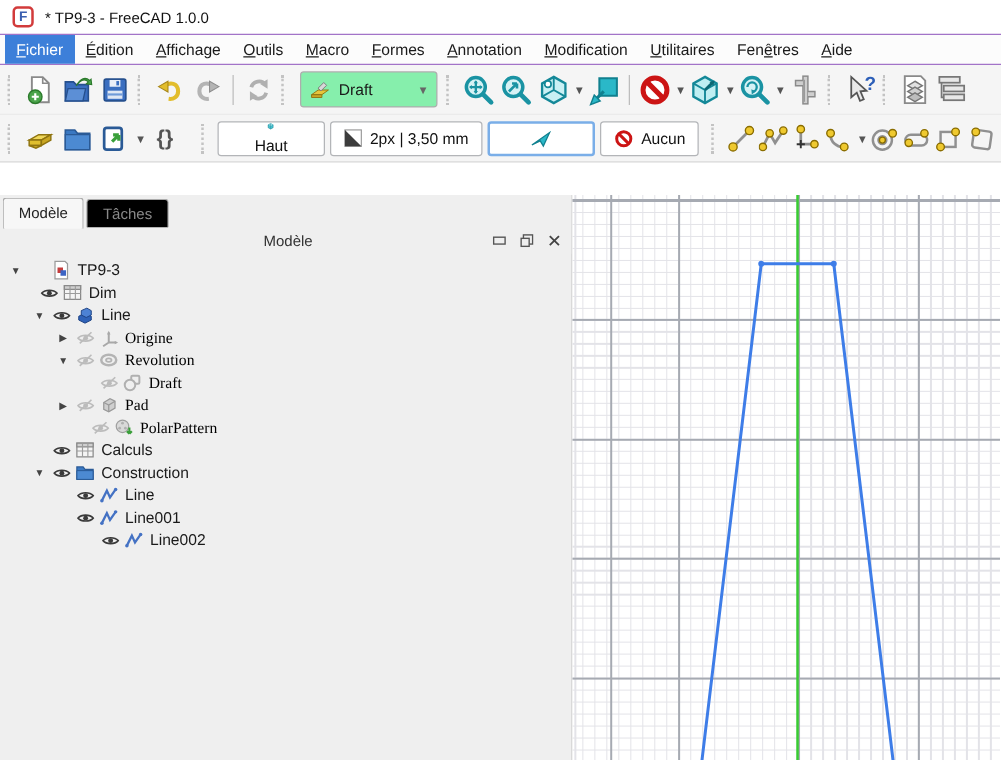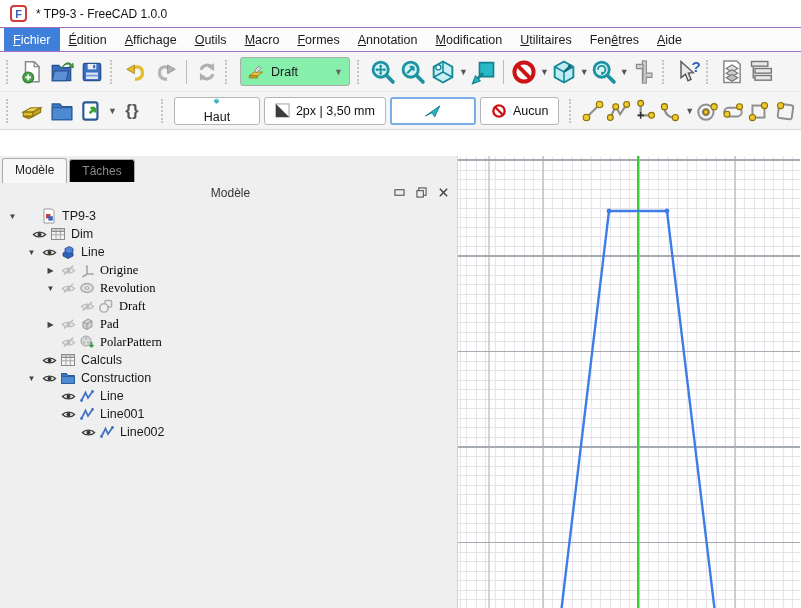--- a/index.html
+++ b/index.html
@@ -522,21 +522,21 @@
               </svg>
             </span>
             <span class="ticon">
               <svg width="16" height="16" viewBox="0 0 16 16">
                 <path d="M4 6 L9 3 L13 5 V10.5 L8 13.5 L4 11.5 Z" fill="#cfcfcf" stroke="#9a9a9a"></path>
                 <path d="M4 6 L8 8 L13 5 M8 8 V13.5" fill="none" stroke="#9a9a9a"></path>
               </svg>
             </span>
             <span class="tlabel">Pad</span>
           </div>
-          <div class="tree-row dim" style="padding-left: 42px;">
+          <div class="tree-row dim" style="padding-left: 54px;">
             <span class="tw" style="font-size:8px;"></span>
             <span class="teye">
               <svg width="15" height="15" viewBox="0 0 16 16">
                 <path d="M1.5 8 C4.5 4.6 11.5 4.6 14.5 8 C11.5 11.4 4.5 11.4 1.5 8 Z" fill="none" stroke="#bcbcbc" stroke-width="1.3"></path>
                 <circle cx="8" cy="8" r="2.1" fill="#bcbcbc"></circle>
                 <line x1="3" y1="12.5" x2="13" y2="3" stroke="#bcbcbc" stroke-width="1.4"></line>
               </svg>
             </span>
             <span class="ticon">
               <svg width="16" height="16" viewBox="0 0 16 16">

